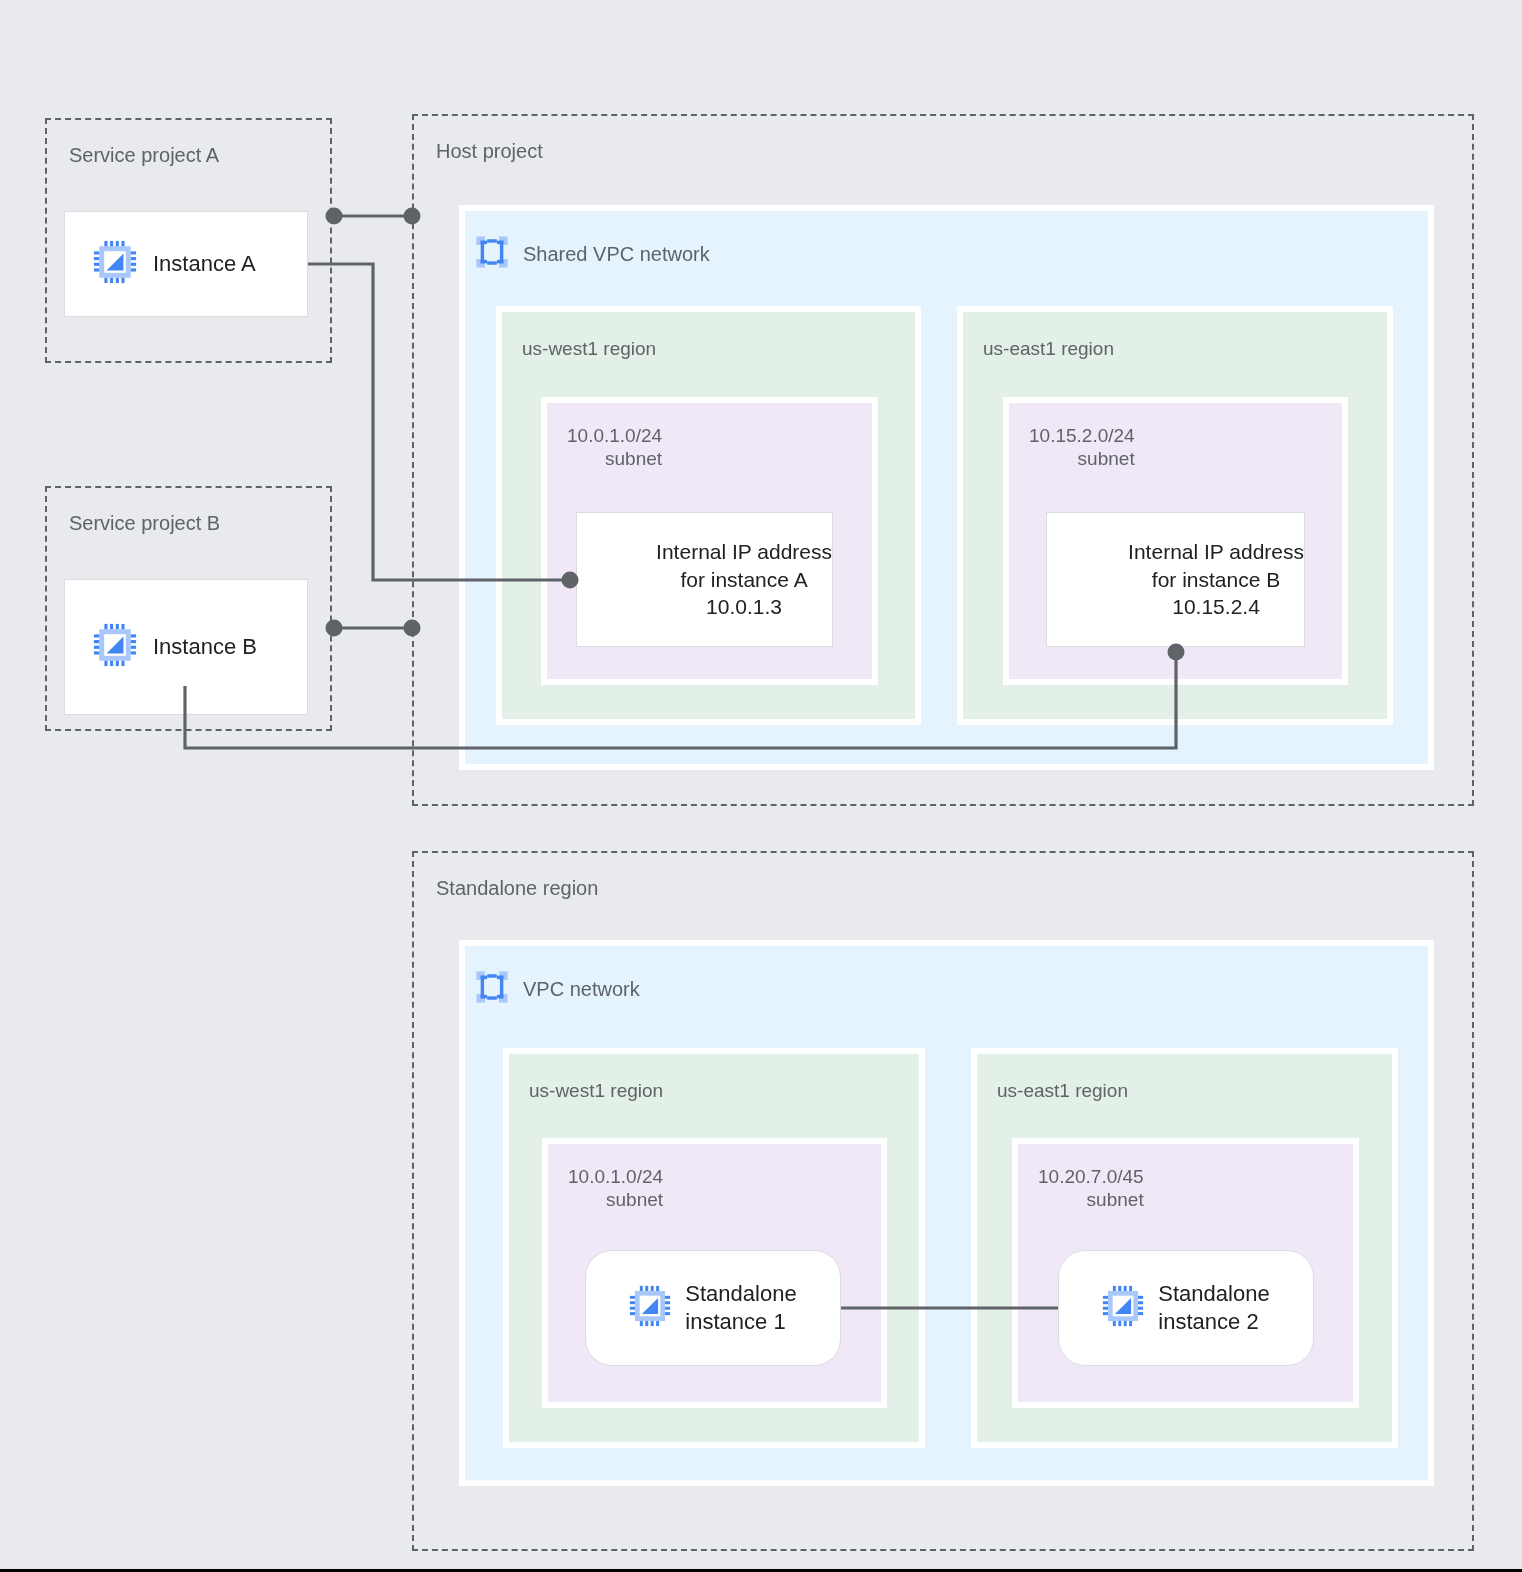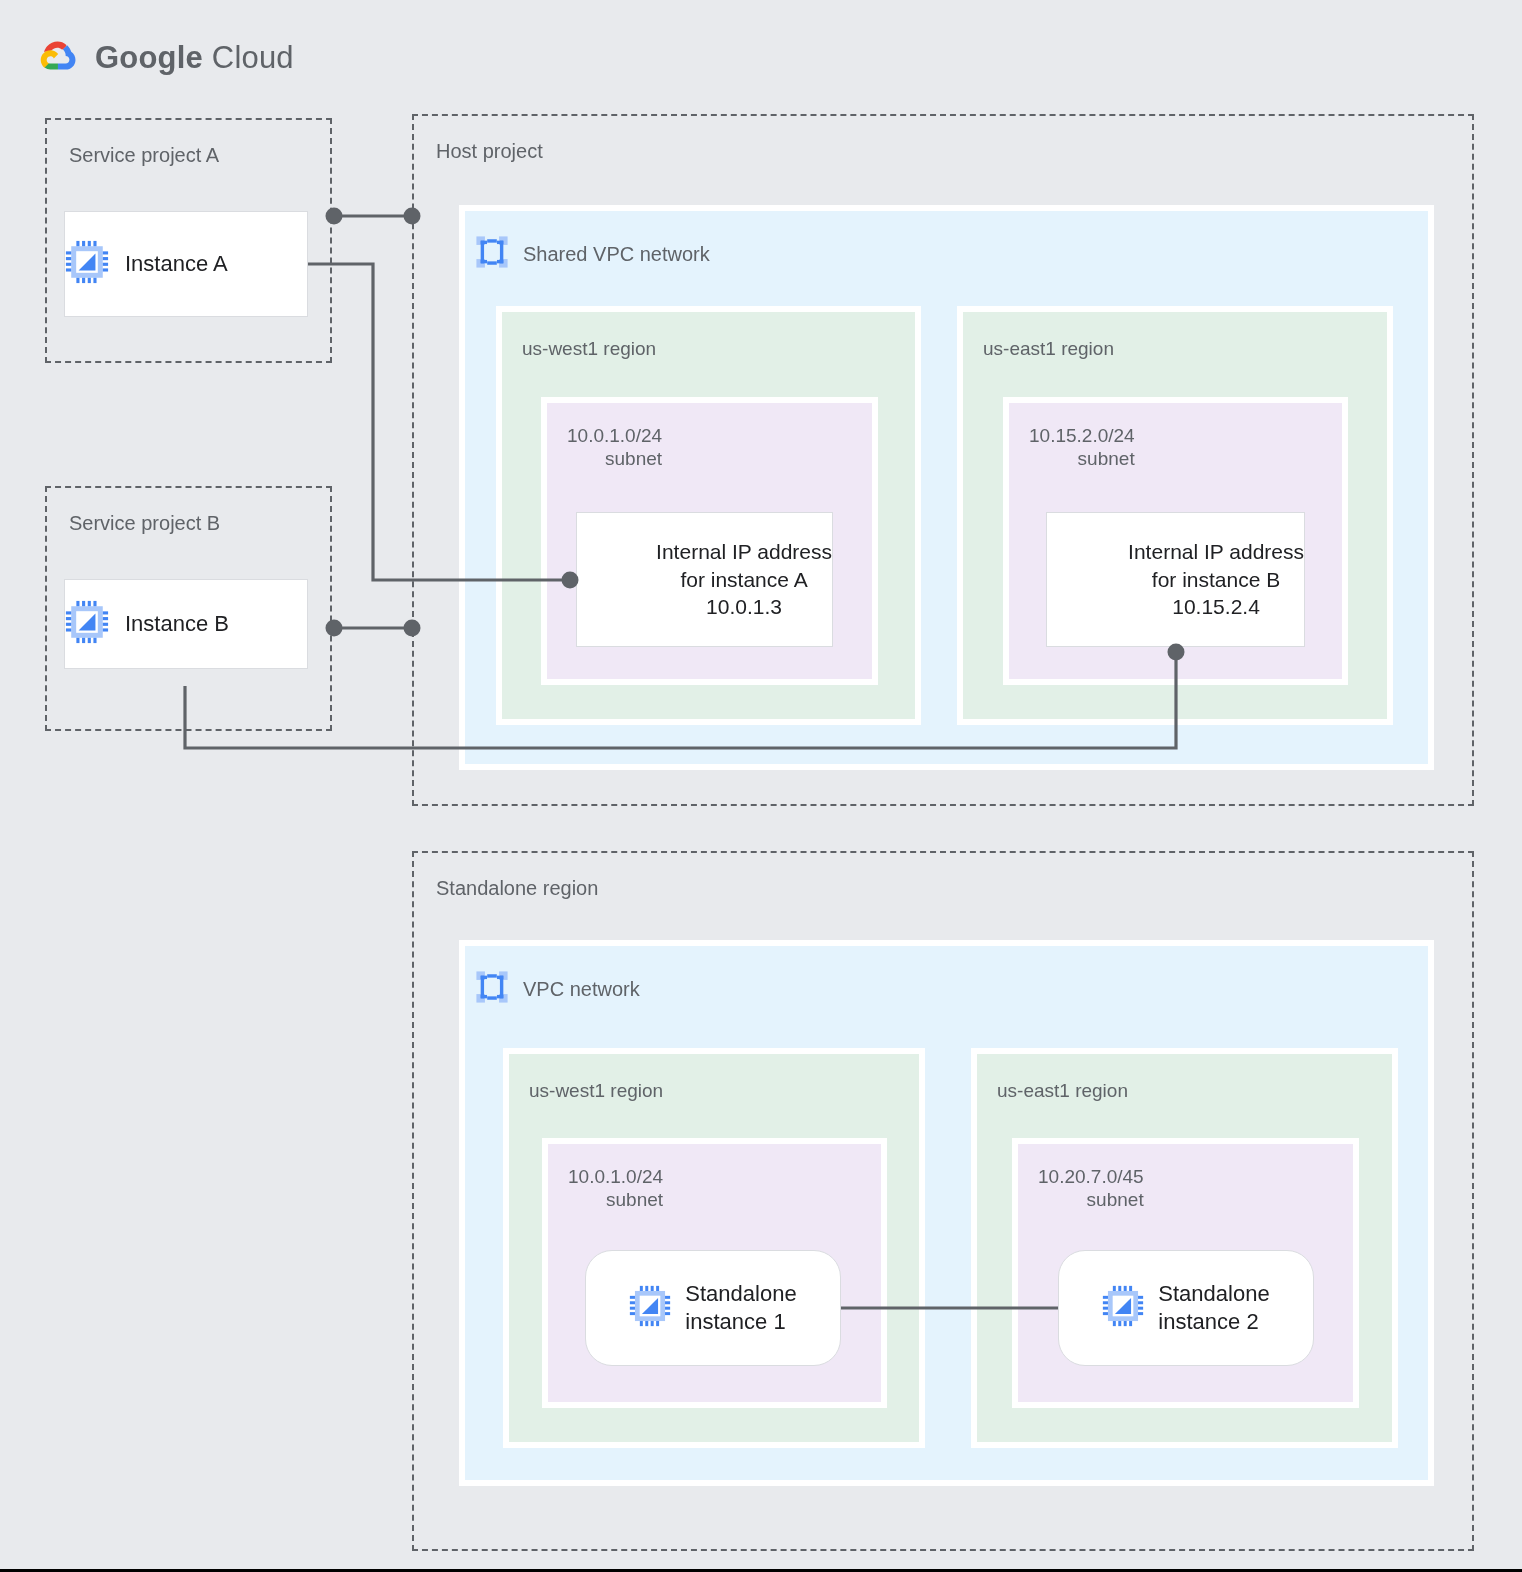--- a/index.html
+++ b/index.html
@@ -111,20 +111,21 @@
   }
   .card.iptext {
     text-align: center;
     font-size: 21px;
     line-height: 1.32;
     color: #202124;
     white-space: pre-line;
   }
   .card.vm {
     gap: 16px;
+    padding-left: 28px;
     justify-content: flex-start;
   }
   .card.vm .vmname {
     font-size: 22px;
     color: #202124;
     line-height: 1.28;
     white-space: pre-line;
   }
   .card.vm.centered {
     justify-content: center;
@@ -137,31 +138,20 @@
   #wires { position: absolute; left: 0; top: 0; width: 1522px; height: 1572px; pointer-events: none; }
 
   .vm-icon { flex: 0 0 auto; }
   .net-icon { flex: 0 0 auto; }
 </style>
 </head>
 <body>
 
 <div id="canvas">
 
-  <div id="brand">
-    <span>
-      <svg width="48" height="40" viewBox="0 0 48 40" aria-hidden="true">
-        <path d="M29.2 13.2l3.0-3.0 0.2-1.27C26.9 3.9 18.2 4.5 13.1 10.3c-1.4 1.6-2.45 3.6-3.0 5.6l1.08-0.15 6.0-0.99 0.46-0.47c2.67-2.93 7.18-3.33 10.28-0.83z" fill="#ea4335"></path>
-        <path d="M37.2 15.8c-0.69-2.54-2.11-4.83-4.08-6.58l-4.21 4.21c1.78 1.45 2.79 3.64 2.75 5.93v0.75c2.07 0 3.75 1.68 3.75 3.75s-1.68 3.71-3.75 3.71h-7.5l-0.74 0.79v4.5l0.74 0.69h7.5c5.39 0.04 9.78-4.27 9.82-9.65 0.02-3.26-1.58-6.32-4.28-8.1z" fill="#4285f4"></path>
-        <path d="M16.43 33.55h7.49v-6h-7.49c-0.53 0-1.06-0.12-1.55-0.34l-1.06 0.33-3.02 3.0-0.26 1.01c1.69 1.28 3.76 1.98 5.89 2z" fill="#34a853"></path>
-        <path d="M16.43 14.2c-5.39 0.03-9.73 4.43-9.7 9.82 0.02 3.01 1.42 5.84 3.8 7.68l4.35-4.35c-1.89-0.85-2.73-3.07-1.88-4.96s3.07-2.73 4.96-1.88c0.83 0.37 1.5 1.05 1.88 1.88l4.35-4.35c-1.85-2.42-4.73-3.83-7.76-3.8z" fill="#fbbc05"></path>
-      </svg>
-    </span>
-    <span class="wordmark"><b>Google</b><span> Cloud</span></span>
-  </div>
 
   <div class="abox project" style="left:45px; top:118px; width:287px; height:245px;">
     <div class="ptitle">Service project A</div>
   </div>
   <div class="abox card vm" style="left:64px; top:211px; width:244px; height:106px;">
     <span class="vm-icon">
       <svg width="44" height="44" viewBox="0 0 24 24" aria-hidden="true">
         <g fill="#4285f4">
           <rect x="6.2" y="0.5" width="1.7" height="3.1"></rect>
             <rect x="9.3" y="0.5" width="1.7" height="3.1"></rect>
@@ -184,21 +174,21 @@
         <rect x="6.1" y="6.1" width="11.8" height="11.8" fill="#ffffff"></rect>
         <path d="M7.4 16.6 L16.6 16.6 L16.6 7.4 Z" fill="#4285f4"></path>
       </svg>
     </span>
     <span class="vmname">Instance A</span>
   </div>
 
   <div class="abox project" style="left:45px; top:486px; width:287px; height:245px;">
     <div class="ptitle">Service project B</div>
   </div>
-  <div class="abox card vm" style="left:64px; top:579px; width:244px; height:90px;">
+  <div class="abox card vm" style="left:64px; top:579px; width:244px; height:136px;">
     <span class="vm-icon">
       <svg width="44" height="44" viewBox="0 0 24 24" aria-hidden="true">
         <g fill="#4285f4">
           <rect x="6.2" y="0.5" width="1.7" height="3.1"></rect>
             <rect x="9.3" y="0.5" width="1.7" height="3.1"></rect>
           <rect x="12.4" y="0.5" width="1.7" height="3.1"></rect>
             <rect x="15.5" y="0.5" width="1.7" height="3.1"></rect>
           <rect x="6.2" y="20.4" width="1.7" height="3.1"></rect>
             <rect x="9.3" y="20.4" width="1.7" height="3.1"></rect>
           <rect x="12.4" y="20.4" width="1.7" height="3.1"></rect>

